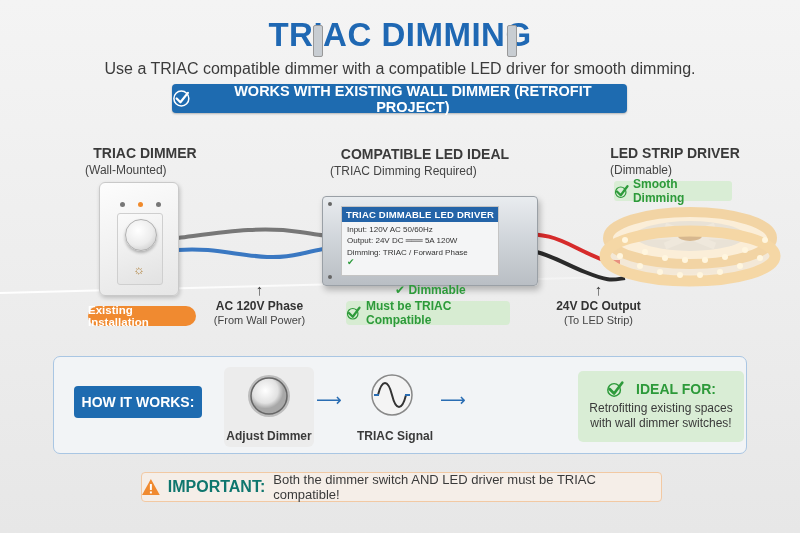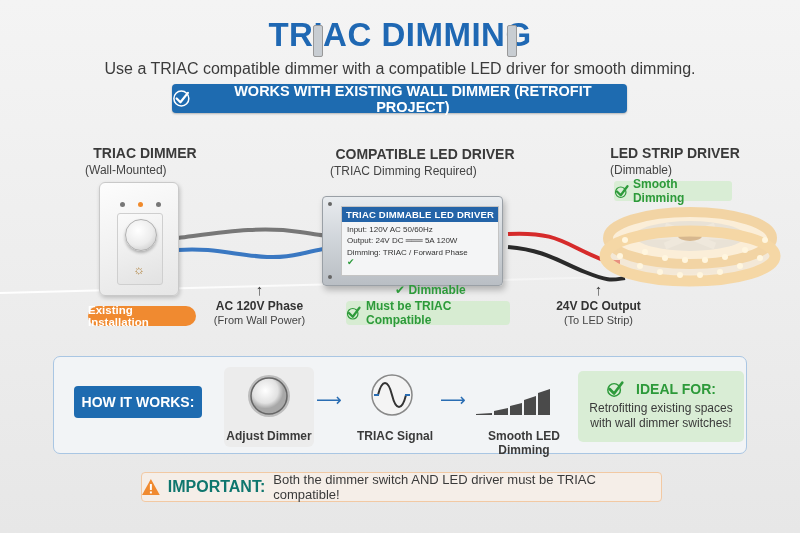--- a/index.html
+++ b/index.html
@@ -66,21 +66,21 @@
     border-radius: 10px; display: flex; align-items: center; justify-content: center;
   }
   .ac-label { left: 212px; top: 283px; width: 95px; text-align: center; }
   .arrow-up { font-size: 15px; color: #444; line-height: 14px; }
   .ac-label .l1 { font-weight: 700; font-size: 12px; color: #333; margin-top: 2px; }
   .ac-label .l2 { font-size: 11px; color: #444; margin-top: 1px; }
 
   
   .driver-head { left: 330px; top: 146px; width: 190px; }
   .driver-body {
-    left: 322px; top: 196px; width: 181px; height: 90px;
+    left: 322px; top: 196px; width: 216px; height: 90px;
     background: linear-gradient(180deg, #e9ecef 0%, #cfd4d9 50%, #b9bec4 100%);
     border: 1px solid #9aa0a6; border-radius: 4px;
     box-shadow: 2px 4px 6px rgba(0,0,0,.25);
   }
   .driver-ear { width: 10px; height: 32px; background: #c8cdd2; border: 1px solid #999; top: 25px; border-radius: 2px; }
   .driver-label {
     left: 18px; top: 9px; width: 158px; height: 70px;
     background: #f4f5f6; border: 1px solid #c4c4c4;
   }
   .driver-label-head {
@@ -204,21 +204,21 @@
 </div>
 <div class="abs badge-orange">Existing Installation</div>
 
 <div class="abs ac-label">
   <div class="arrow-up">↑</div>
   <div class="l1">AC 120V Phase</div>
   <div class="l2">(From Wall Power)</div>
 </div>
 
 <div class="abs driver-head">
-  <div class="section-head">COMPATIBLE LED DRIVER</div>
+  <div class="section-head">COMPATIBLE LED IDEAL</div>
   <div class="section-sub">(TRIAC Dimming Required)</div>
 </div>
 <div class="abs driver-ear" style="left:313px"></div>
 <div class="abs driver-ear" style="left:507px"></div>
 <div class="abs driver-body">
   <div class="abs screw" style="left:5px;top:5px"></div>
   <div class="abs screw" style="left:5px;top:78px"></div>
   <div class="abs driver-label">
     <div class="driver-label-head">TRIAC DIMMABLE LED DRIVER</div>
     <div class="driver-label-line">Input: 120V AC  50/60Hz</div>
@@ -277,32 +277,20 @@
     <svg class="abs" style="left:20px;top:6px" width="44" height="44" viewBox="0 0 44 44">
       <circle cx="22" cy="22" r="20" fill="#f4f4f4" stroke="#888" stroke-width="1.5"></circle>
       <path d="M4 22 L8 22 C 12 6, 18 6, 22 22 S 32 38, 36 22 L40 22" fill="none" stroke="#333" stroke-width="2"></path>
       <path d="M4 22 L9 22 M35 22 L40 22" stroke="#2a6db3" stroke-width="2"></path>
     </svg>
     <div class="abs step-label" style="left:-5px;top:62px;width:100px">TRIAC Signal</div>
   </div>
 
   <div class="abs arrow-r" style="left:386px;top:32px">⟶</div>
 
-  <div class="abs" style="left:410px;top:10px;width:110px;height:80px">
-    <svg class="abs" style="left:12px;top:20px" width="76" height="28" viewBox="0 0 76 28">
-      <g fill="#4a4a4a">
-        <polygon points="0,28 16,28 16,26 0,27"></polygon>
-        <polygon points="18,28 32,28 32,21 18,24"></polygon>
-        <polygon points="34,28 46,28 46,16 34,19"></polygon>
-        <polygon points="48,28 60,28 60,9 48,13"></polygon>
-        <polygon points="62,28 74,28 74,2 62,6"></polygon>
-      </g>
-    </svg>
-    <div class="abs step-label" style="left:0;top:62px;width:120px">Smooth LED Dimming</div>
-  </div>
 
   <div class="abs ideal-box">
     <div class="ideal-head">
       <svg width="18" height="18" viewBox="0 0 20 20">
         <circle cx="9" cy="11" r="7" fill="none" stroke="#2d9a3a" stroke-width="1.6"></circle>
         <path d="M4 10 L9 15 L18 3" fill="none" stroke="#2d9a3a" stroke-width="3" stroke-linecap="round" stroke-linejoin="round"></path>
       </svg>
       <span>IDEAL FOR:</span>
     </div>
     <div class="ideal-text">

